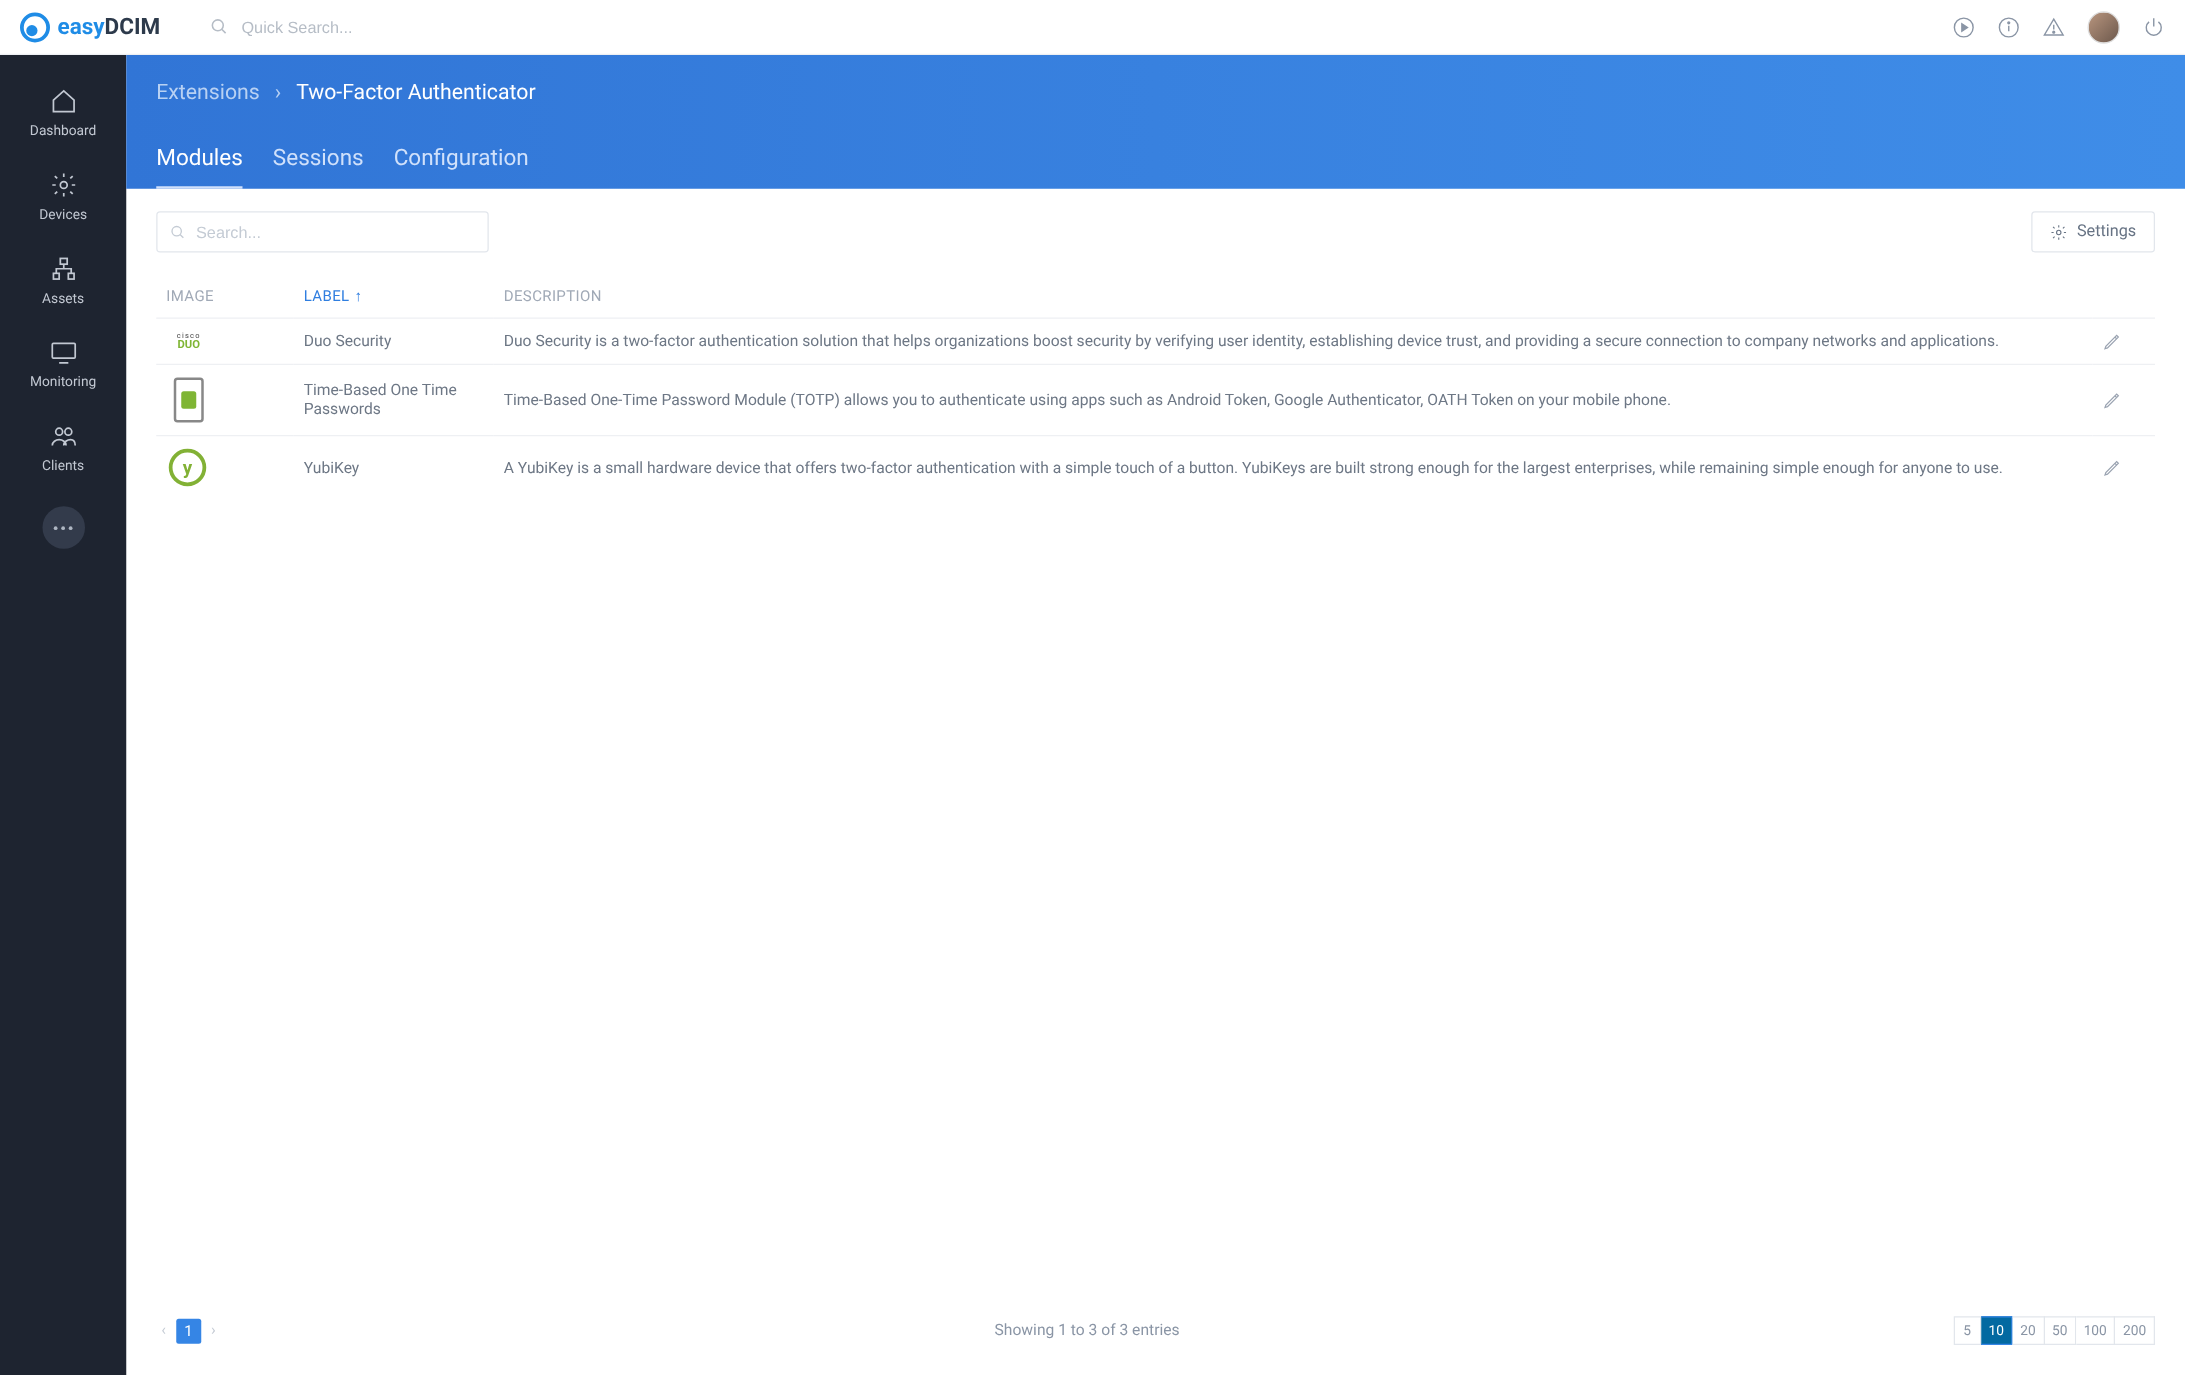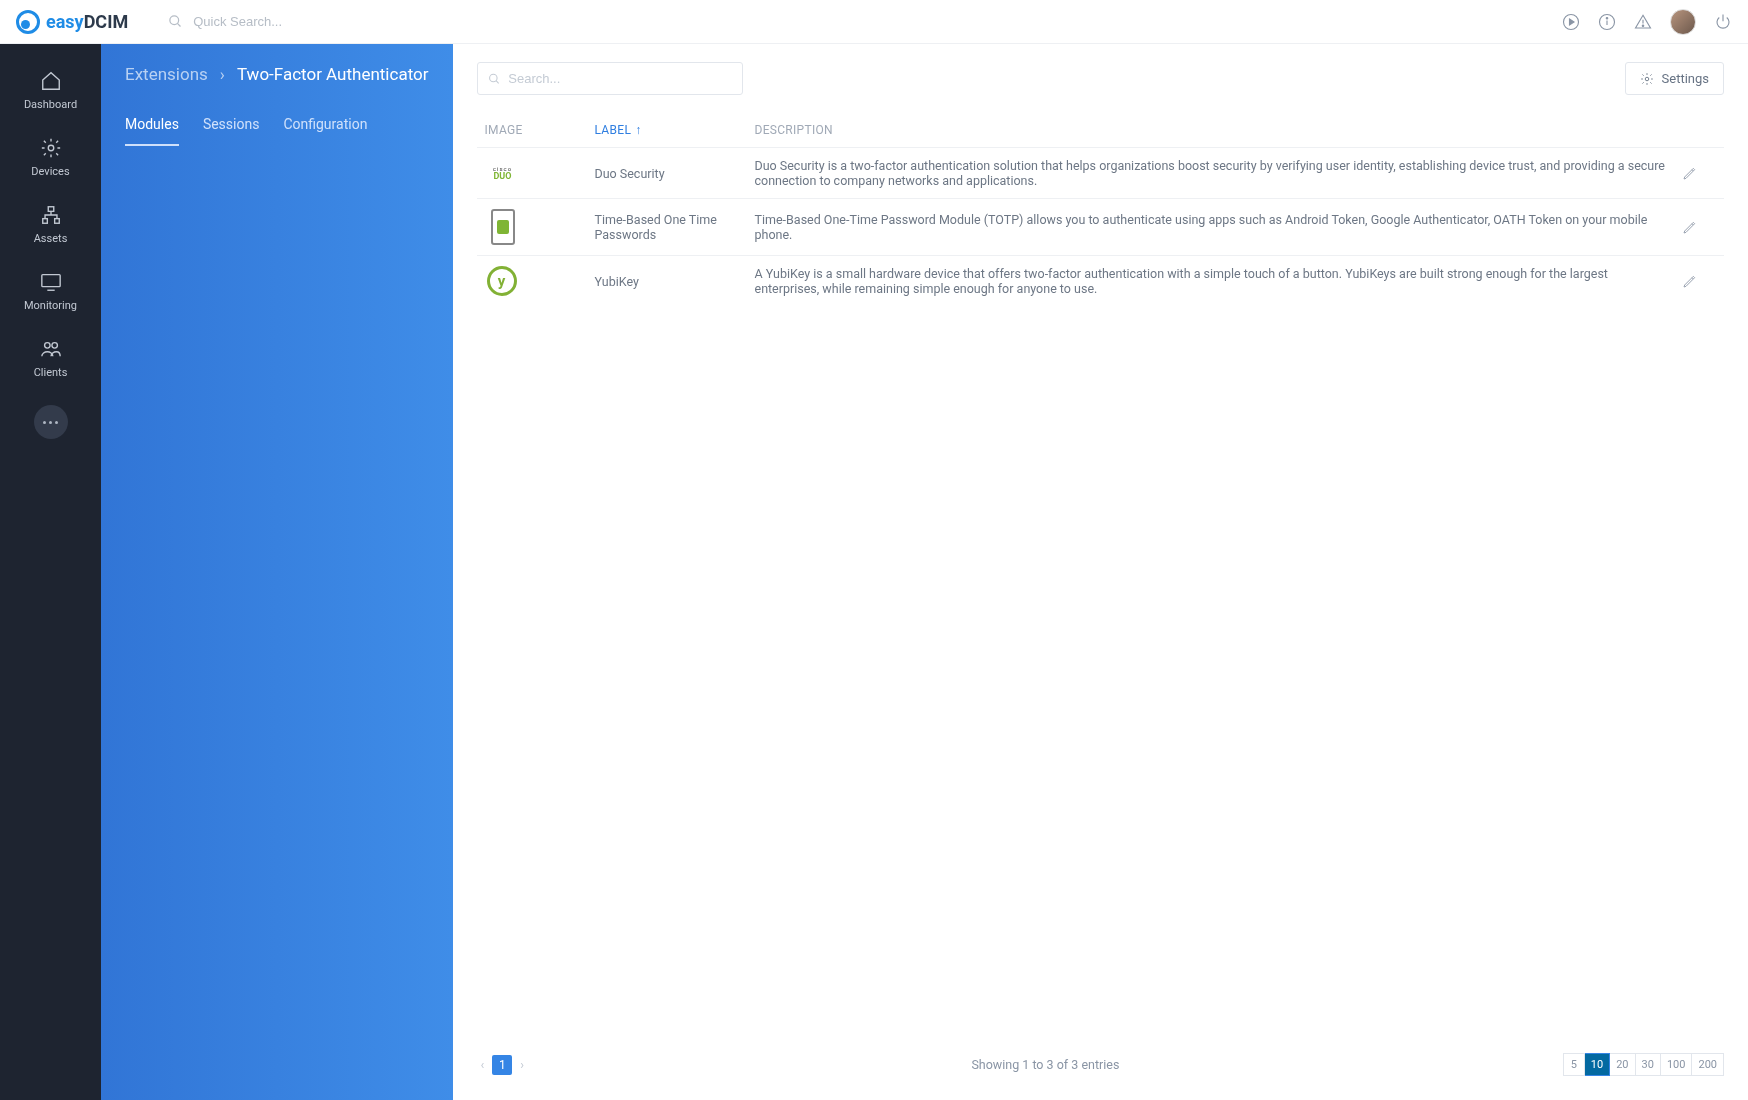--- a/index.html
+++ b/index.html
@@ -23,28 +23,28 @@
     .layout { display: flex; height: calc(100vh - 44px); min-height: 1056px; }
 
     
     .sidebar { width: 101px; background: #1e2430; display: flex; flex-direction: column; align-items: center; padding-top: 16px; gap: 6px; }
     .nav-item { width: 100%; display: flex; flex-direction: column; align-items: center; gap: 6px; padding: 10px 0; color: #c2c8d2; cursor: pointer; font-size: 11px; }
     .nav-item .ic { width: 22px; height: 22px; }
     .nav-more { width: 34px; height: 34px; border-radius: 50%; background: #333b4b; display: flex; align-items: center; justify-content: center; gap: 3px; margin-top: 10px; cursor:pointer;}
     .nav-more span { width: 3px; height: 3px; border-radius: 50%; background: #aeb6c2; }
 
     
-    .main { flex: 1; display: flex; }
+    .main { flex: 1; display: flex; flex-direction: column; }
 
     
     .page-header { background: linear-gradient(90deg, #3175d6, #3f8de8); color: #fff; padding: 20px 24px 0; }
     .breadcrumb { display: flex; align-items: center; gap: 12px; font-size: 17px; margin-bottom: 20px; }
     .breadcrumb .dim { color: #b8d1f3; }
     .breadcrumb .chev { color: #b8d1f3; }
-    .tabs { display: flex; gap: 24px; font-size: 14px; margin-top: 32px; }
+    .tabs { display: flex; gap: 24px; font-size: 18px; margin-top: 32px; }
     .tab { padding-bottom: 12px; color: #d0e1fb; cursor: pointer; border-bottom: 2px solid transparent; }
     .tab.active { color: #fff; border-bottom-color: #cfe0fb; }
 
     
     .content { padding: 18px 24px; flex: 1; display:flex;flex-direction:column; position:relative;}
     .toolbar { display: flex; align-items: center; margin-bottom: 18px; }
     .search-box { display: flex; align-items: center; border: 1px solid #e2e6ec; border-radius: 3px; padding: 8px 10px; width: 266px; color:#c4cbd4;}
     .search-box input { border: none; outline: none; font-size: 13px; width: 100%; margin-left: 8px; color:#6d7785;}
     .search-box input::placeholder{color:#c4cbd4;}
     .settings-btn { margin-left: auto; display: flex; align-items: center; gap: 8px; border: 1px solid #e2e6ec; border-radius: 3px; padding: 8px 14px; color: #677384; cursor: pointer; font-size:13px;}
@@ -271,20 +271,20 @@
         <div class="pager">
           <span class="arrow">‹</span>
           <span class="page">1</span>
           <span class="arrow">›</span>
         </div>
         <div class="entries">Showing 1 to 3 of 3 entries</div>
         <div class="pagesize">
           <div class="ps-btn">5</div>
           <div class="ps-btn active">10</div>
           <div class="ps-btn">20</div>
-          <div class="ps-btn">30</div>
+          <div class="ps-btn">50</div>
           <div class="ps-btn">100</div>
           <div class="ps-btn">200</div>
         </div>
       </div>
     </div>
   </div>
 </div>
 
 </body></html>

